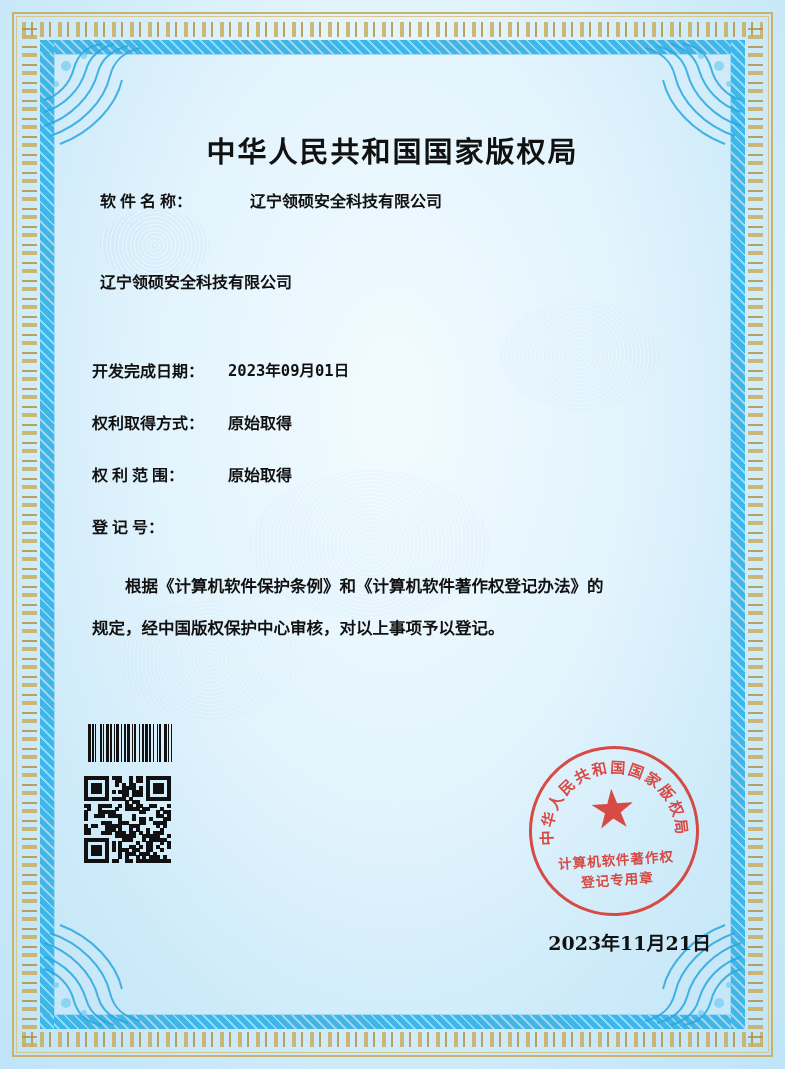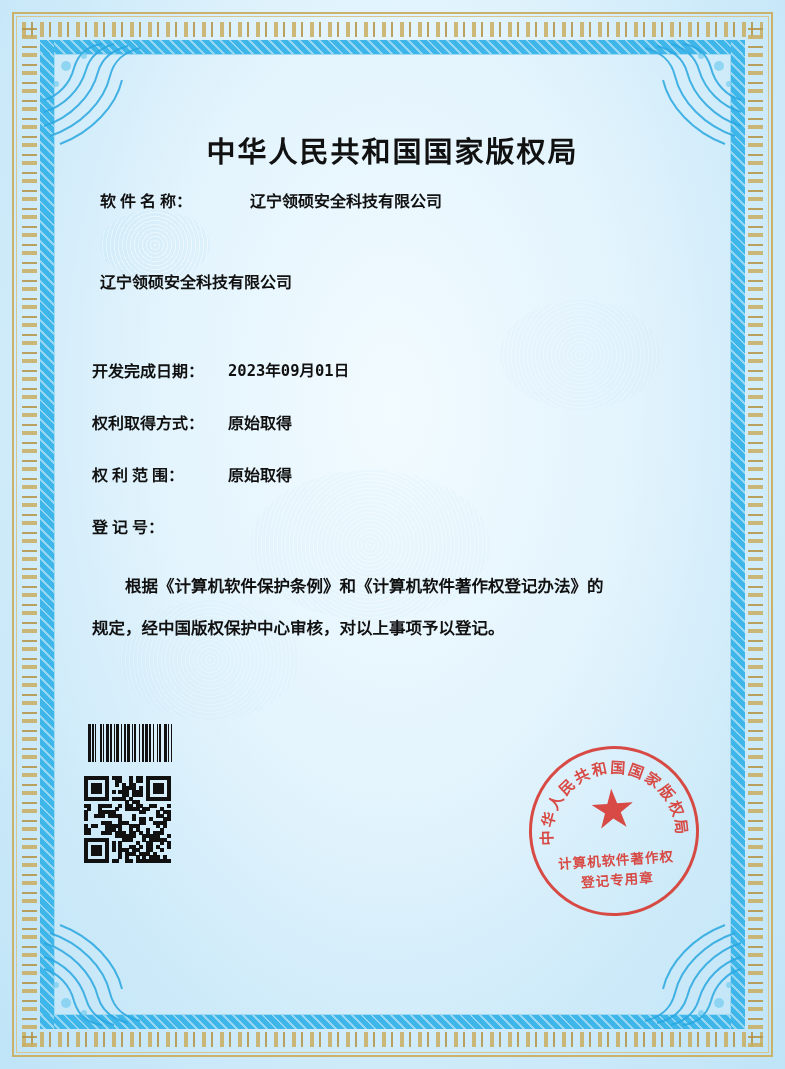--- a/index.html
+++ b/index.html
@@ -766,14 +766,15 @@
         <textPath href="#sealArc" startOffset="50%" text-anchor="middle" id="seal-ring-text-path">中华人民共和国国家版权局</textPath>
       </text>
     </svg>
     <div class="star">
         <span>★</span>
       </div>
     <div class="l1">计算机软件著作权</div>
     <div class="l2">登记专用章</div>
   </div>
 
+  <div class="issue-date">2023年11月21日</div>
 
 </div>
 
 </body></html>

